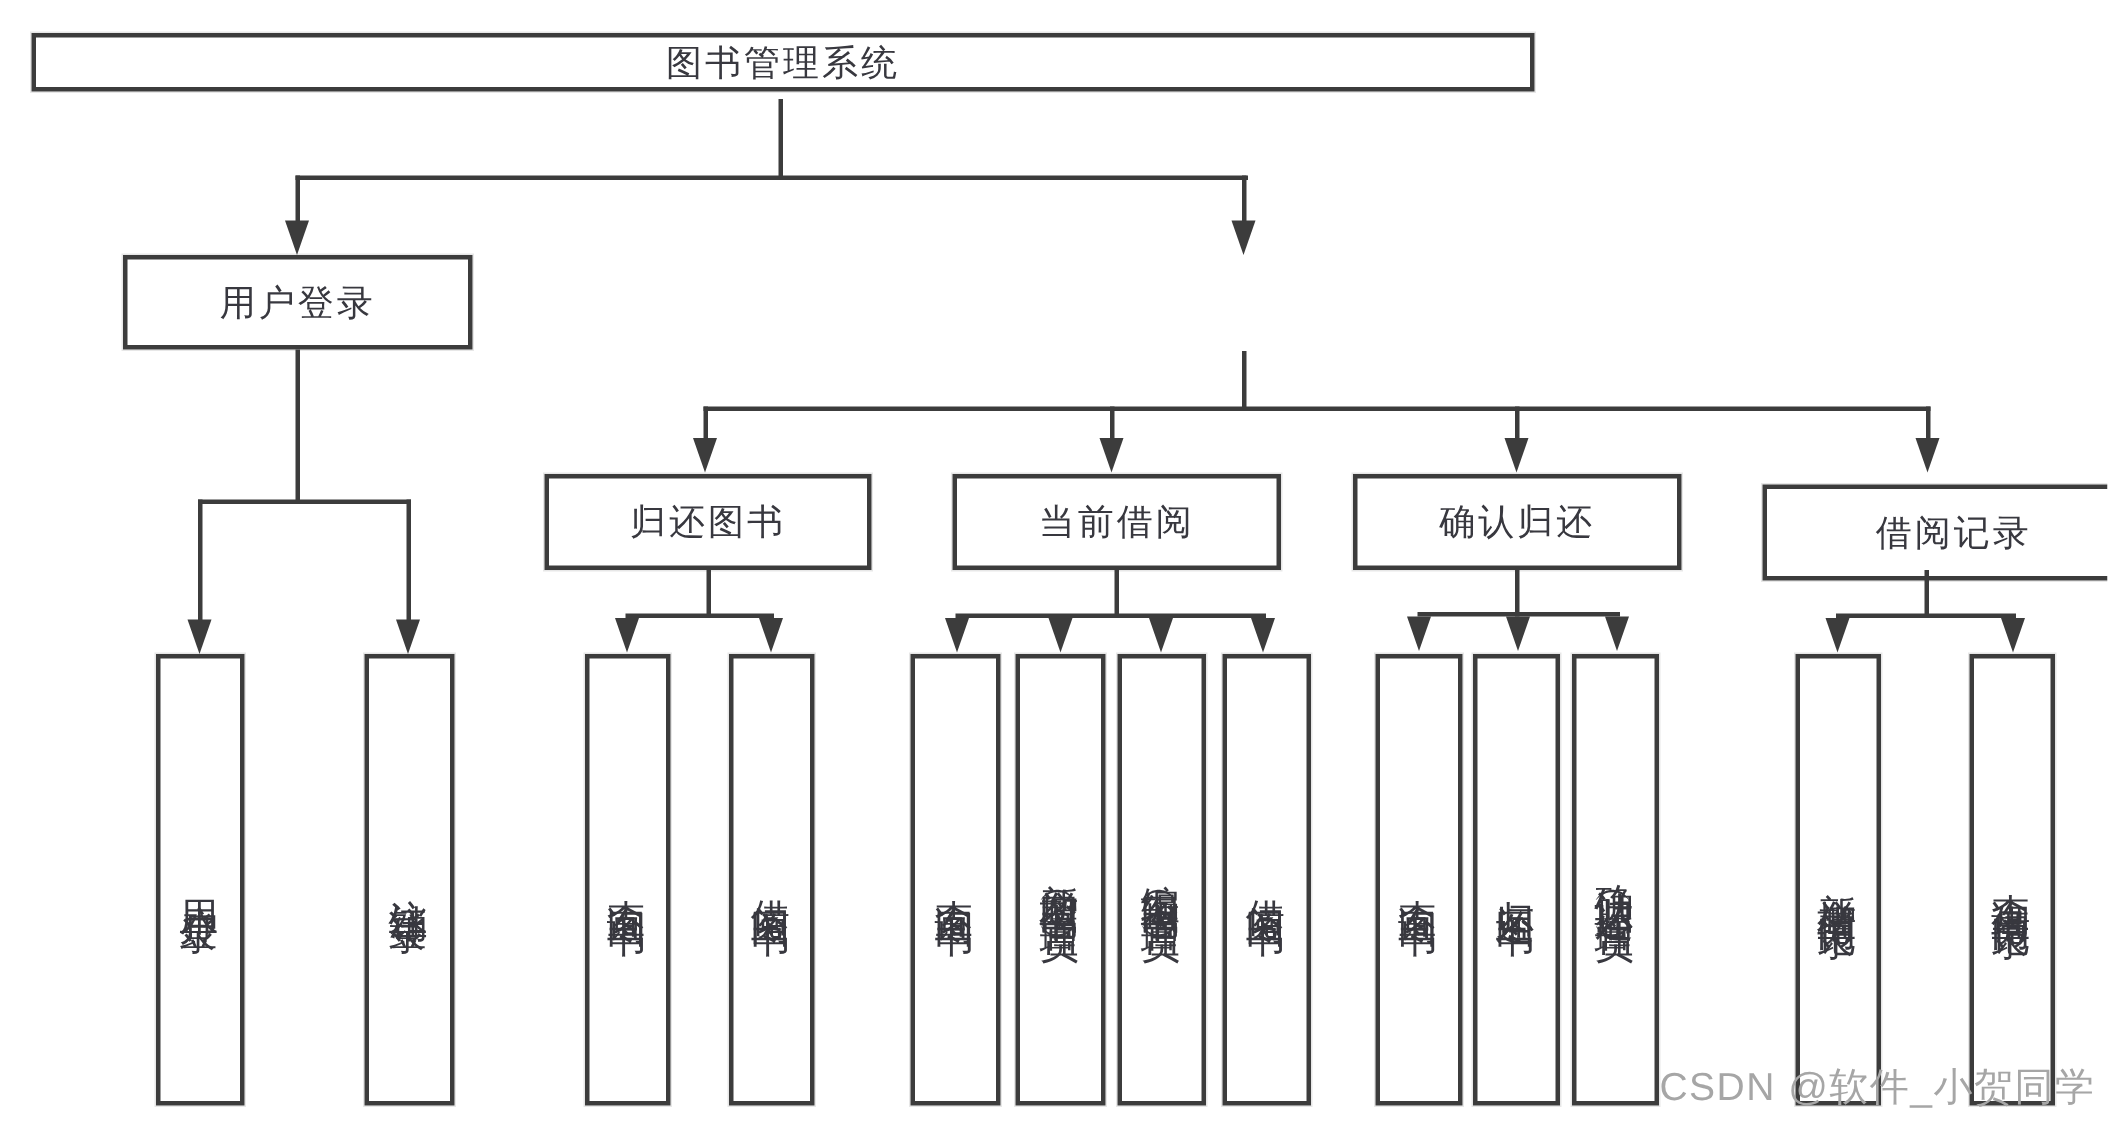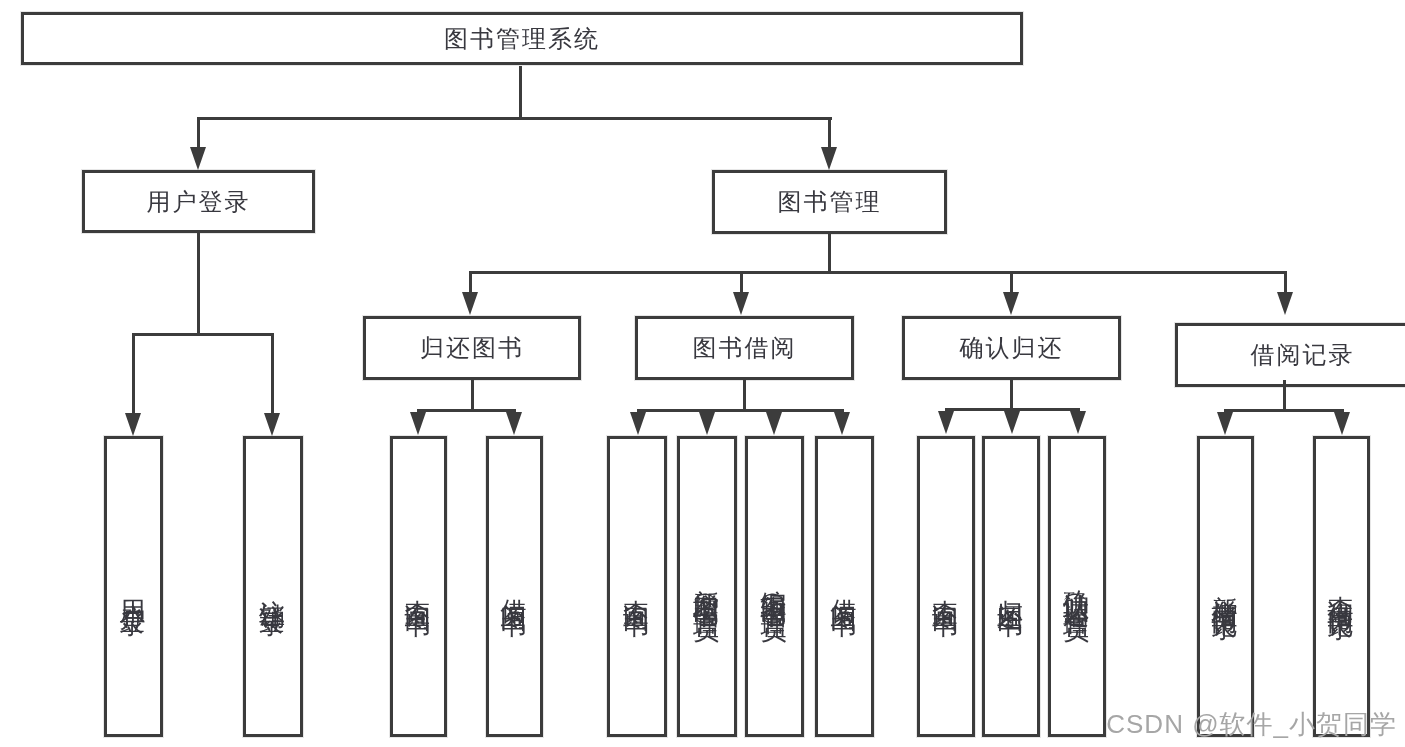--- a/index.html
+++ b/index.html
@@ -26,36 +26,33 @@
   .watermark{
     position:absolute;right:8px;bottom:5px;font-size:26px;
     color:#a6a6a6;letter-spacing:1px;
   }
 </style>
 </head>
 <body>
 
 <div class="canvas">
 
-  <div class="box" style="left:21px;top:12px;width:1002px;height:53px">
+  <div class="box" style="left:21px;top:22px;width:1002px;height:39px">
     <span class="lbl">图书管理系统</span>
   </div>
 
   <div class="line" style="left:519px;top:66px;width:3px;height:53px"></div>
   <div class="line" style="left:197px;top:117px;width:635px;height:3px"></div>
   <div class="line" style="left:197px;top:117px;width:3px;height:33px"></div>
   <div class="arrow" style="left:190px;top:147px"></div>
   <div class="line" style="left:828px;top:117px;width:3px;height:33px"></div>
   <div class="arrow" style="left:821px;top:147px"></div>
 
   <div class="box" style="left:82px;top:170px;width:233px;height:63px">
     <span class="lbl">用户登录</span>
-  </div>
-  <div class="box" style="left:712px;top:170px;width:235px;height:64px">
-    <span class="lbl">图书管理</span>
   </div>
 
   <div class="line" style="left:197px;top:233px;width:3px;height:103px"></div>
   <div class="line" style="left:132px;top:333px;width:142px;height:3px"></div>
   <div class="line" style="left:132px;top:333px;width:3px;height:82px"></div>
   <div class="arrow" style="left:125px;top:413px"></div>
   <div class="line" style="left:271px;top:333px;width:3px;height:82px"></div>
   <div class="arrow" style="left:264px;top:413px"></div>
 
   <div class="line" style="left:828px;top:234px;width:3px;height:40px"></div>
@@ -66,21 +63,21 @@
   <div class="arrow" style="left:733px;top:292px"></div>
   <div class="line" style="left:1010px;top:271px;width:3px;height:22px"></div>
   <div class="arrow" style="left:1003px;top:292px"></div>
   <div class="line" style="left:1284px;top:271px;width:3px;height:22px"></div>
   <div class="arrow" style="left:1277px;top:292px"></div>
 
   <div class="box" style="left:363px;top:316px;width:218px;height:64px">
     <span class="lbl">归还图书</span>
   </div>
   <div class="box" style="left:635px;top:316px;width:219px;height:64px">
-    <span class="lbl">图书借阅</span>
+    <span class="lbl">当前借阅</span>
   </div>
   <div class="box" style="left:902px;top:316px;width:219px;height:64px">
     <span class="lbl">确认归还</span>
   </div>
   <div class="box" style="left:1175px;top:323px;width:255px;height:64px">
     <span class="lbl">借阅记录</span>
   </div>
 
   <div class="line" style="left:471px;top:380px;width:3px;height:32px"></div>
   <div class="line" style="left:417px;top:409px;width:99px;height:3px"></div>

